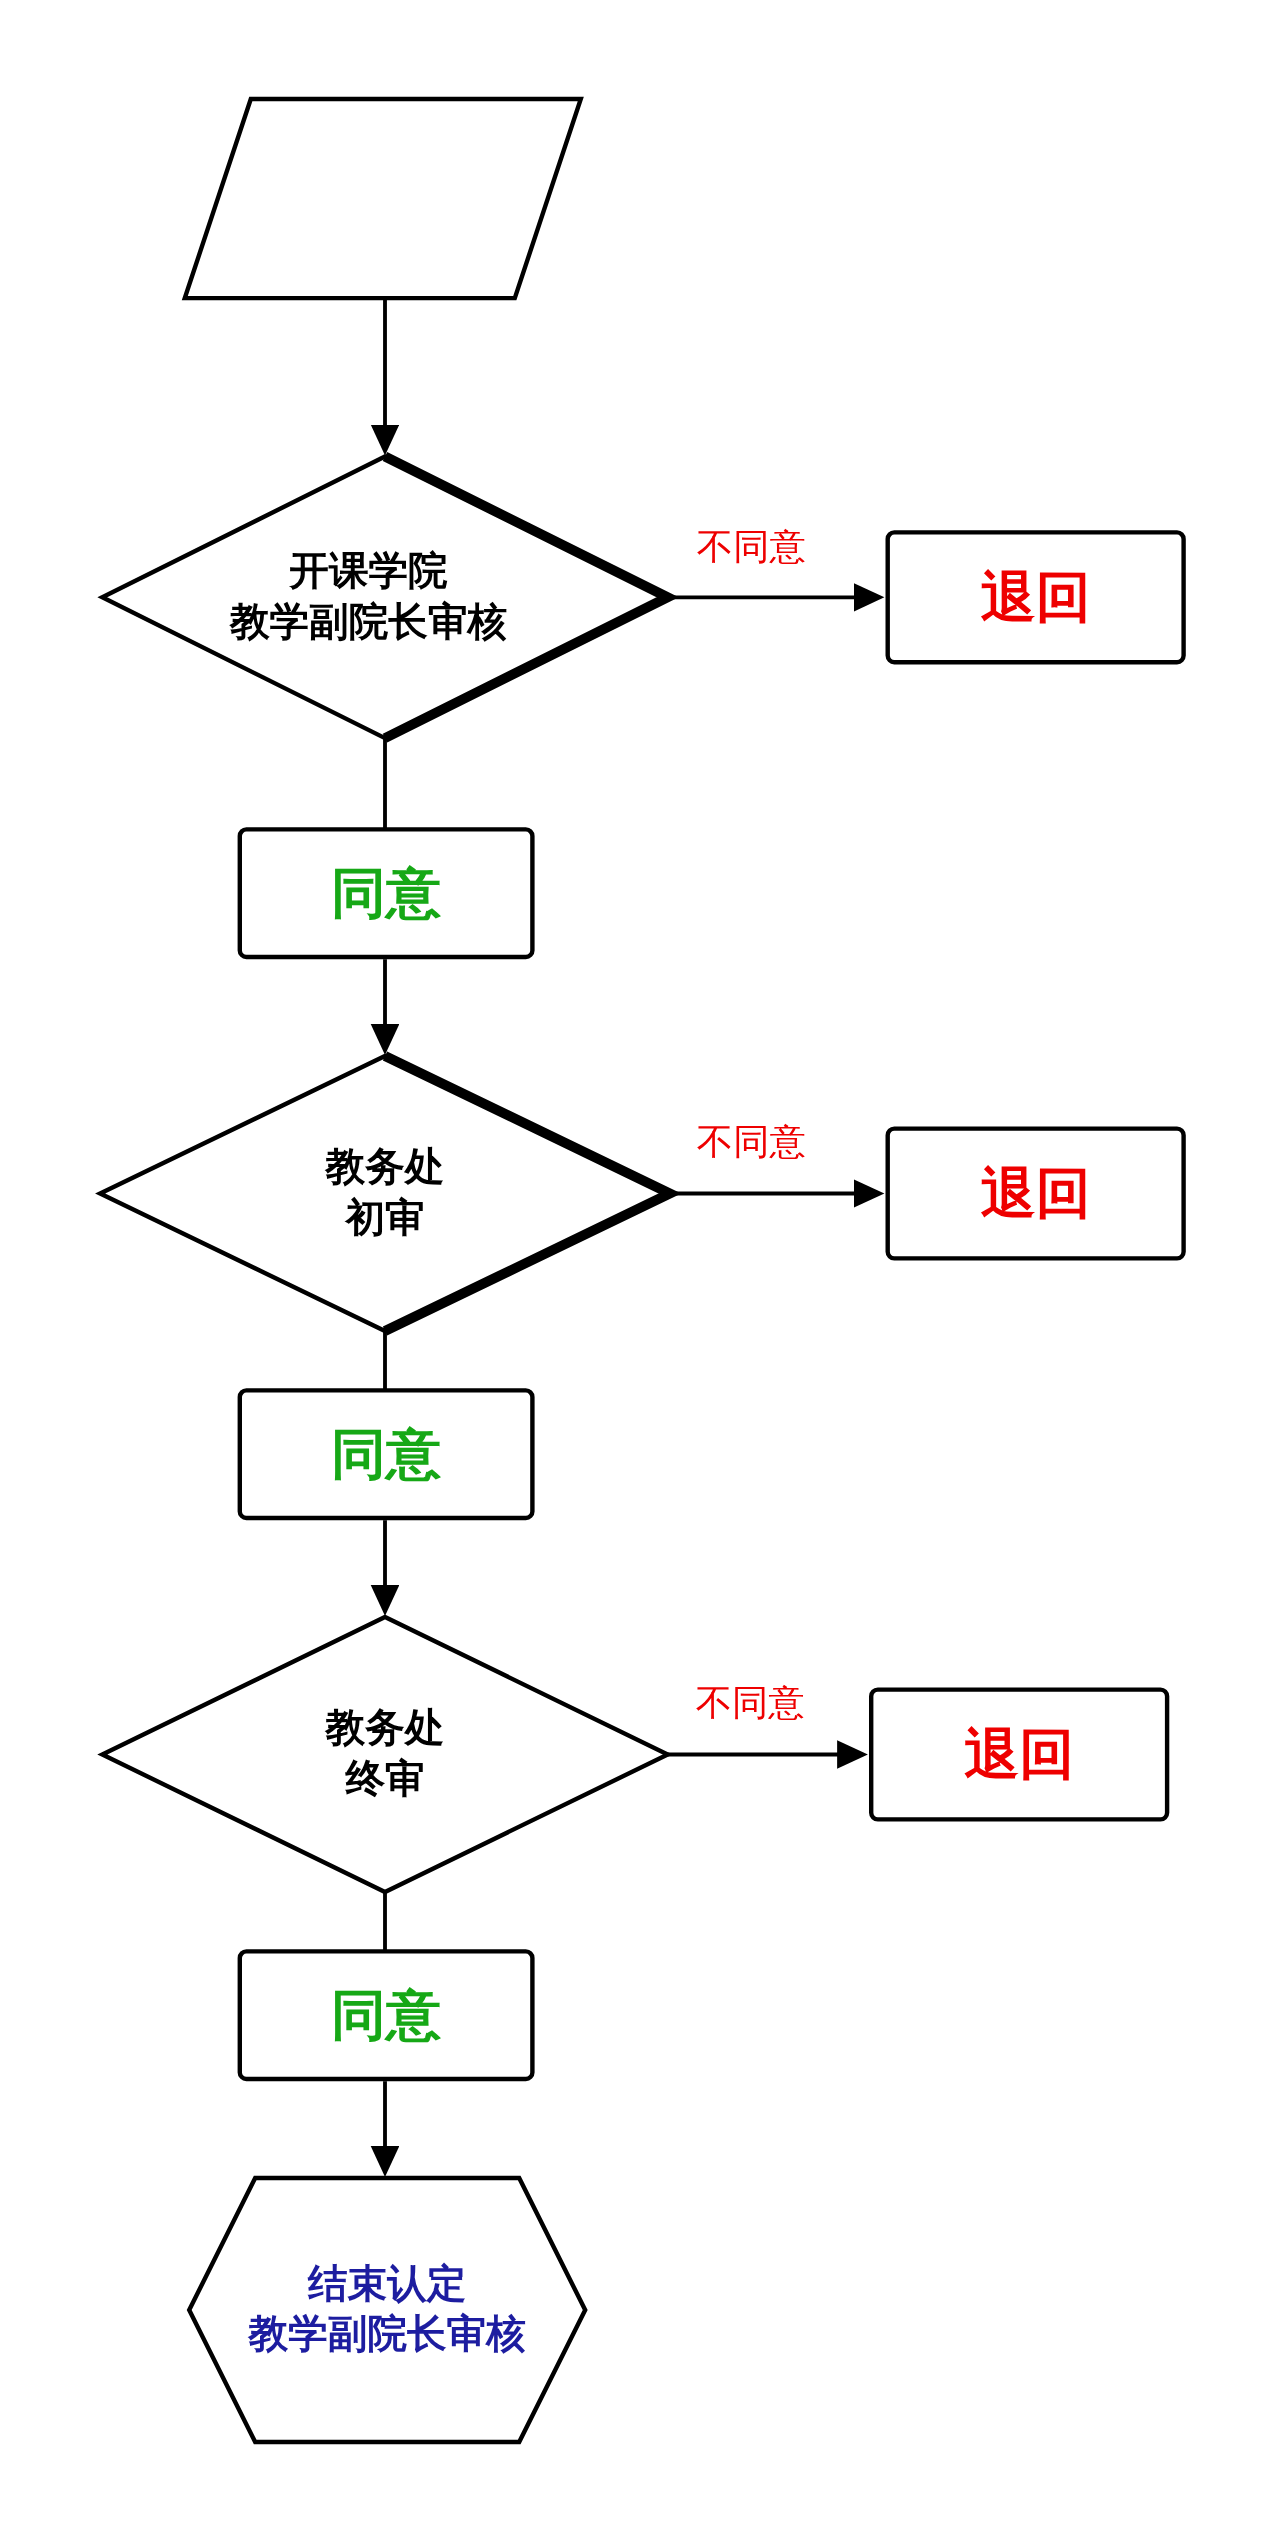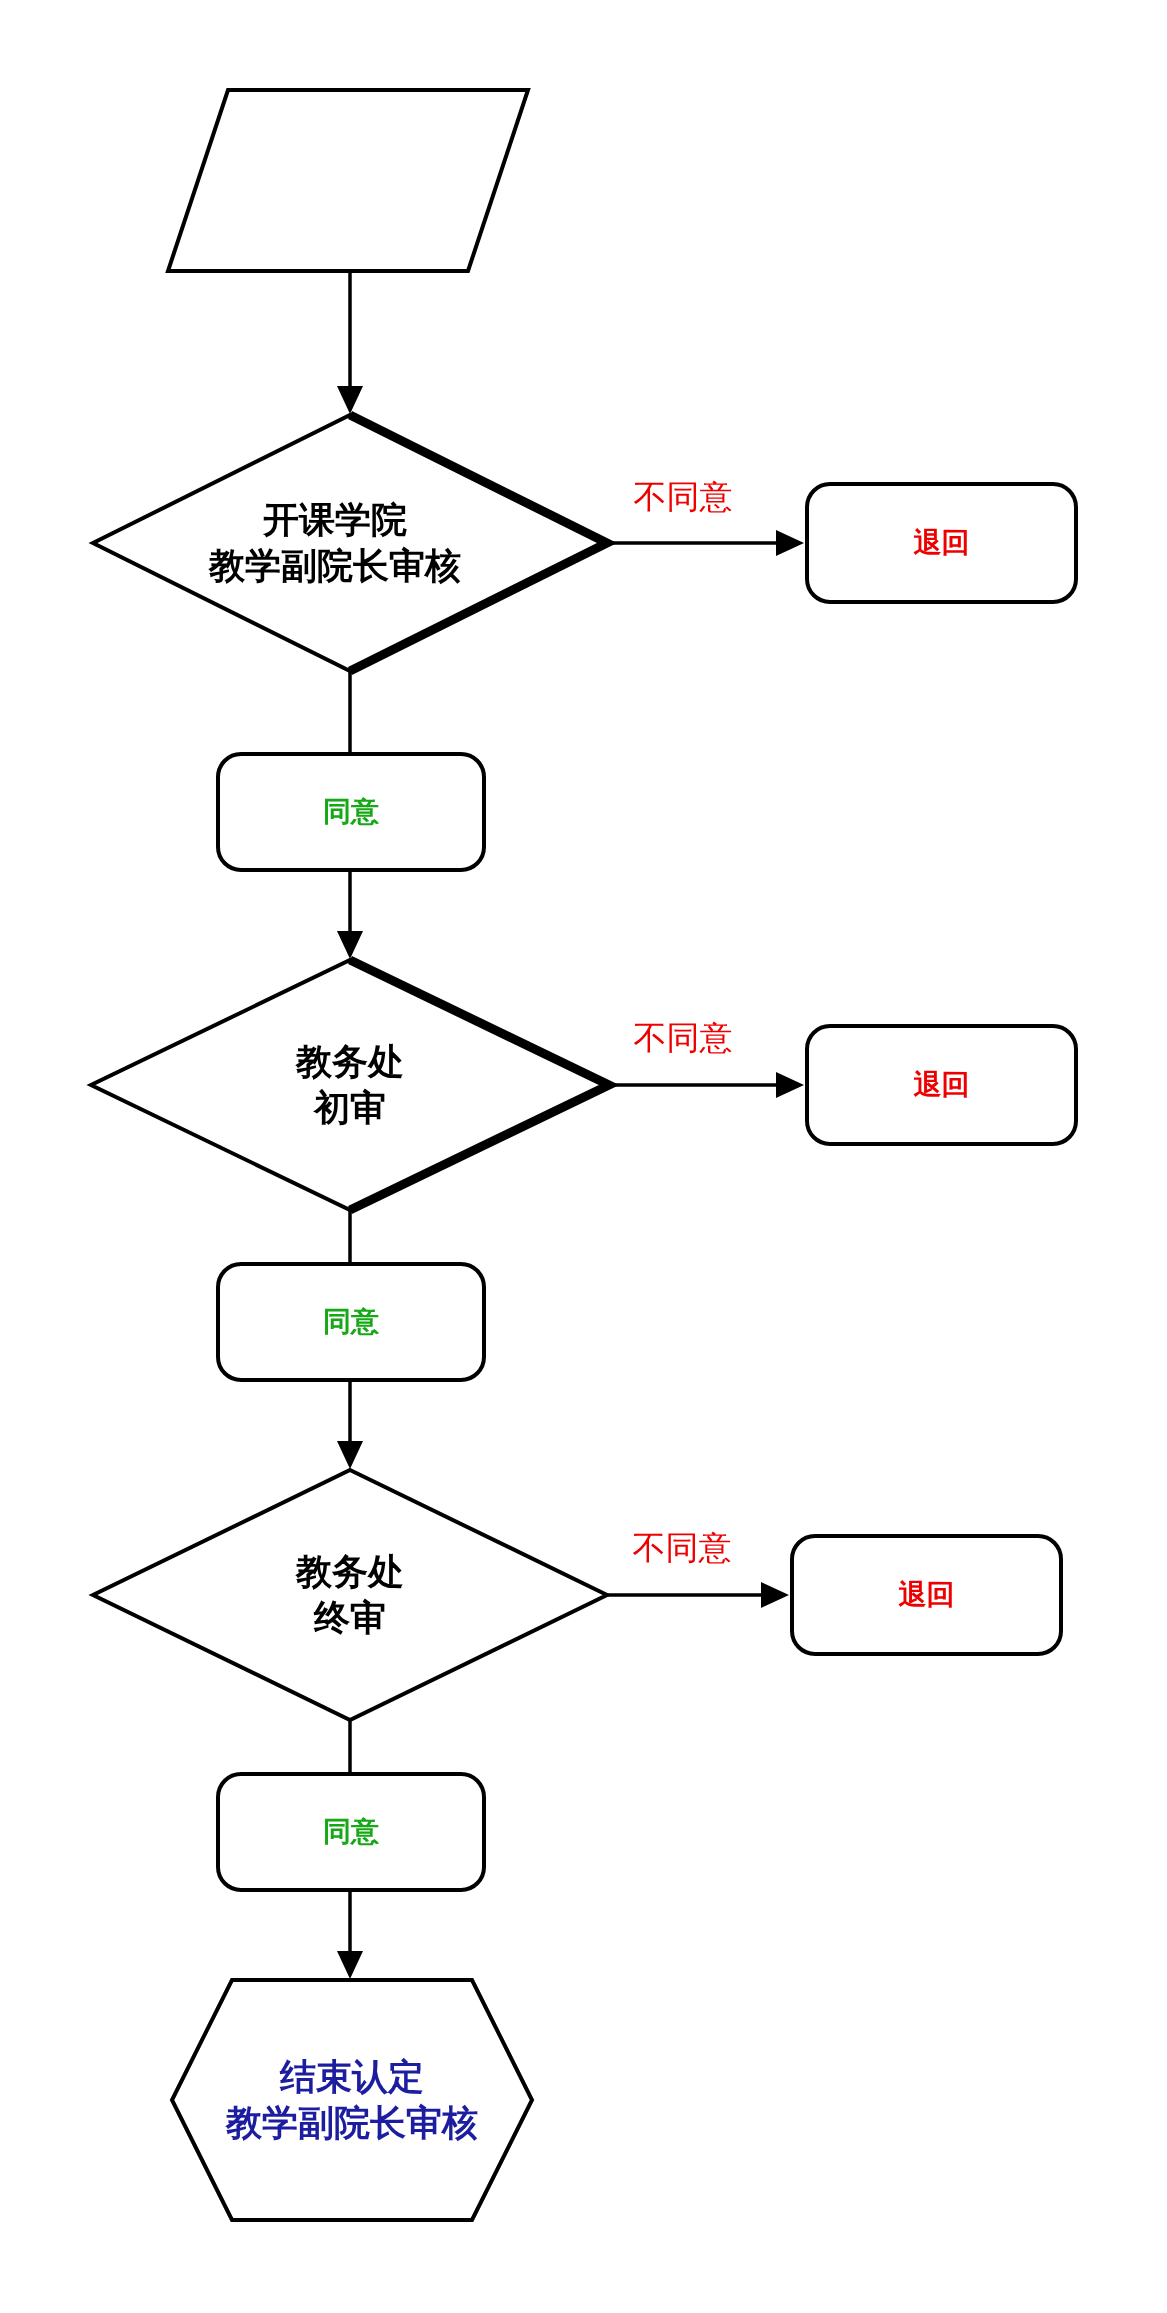--- a/index.html
+++ b/index.html
@@ -25,24 +25,24 @@
     text-align:center;
     color:var(--ink);
     font-weight:bold;
     font-size:36px;
     line-height:1.28;
     pointer-events:none;
   }
   .box{
     position:absolute;
     border:4px solid var(--ink);
-    border-radius:25px;
+    border-radius:8px;
     background:#ffffff;
     display:flex;align-items:center;justify-content:center;
-    font-weight:bold;font-size:28px;
+    font-weight:bold;font-size:50px;
   }
   .agree-box{color:var(--agree);}
   .reject-box{color:var(--reject);}
   .edge-lbl{
     position:absolute;
     color:var(--reject);
     font-size:33px;
     font-weight:normal;
     display:flex;align-items:center;justify-content:center;
     pointer-events:none;

